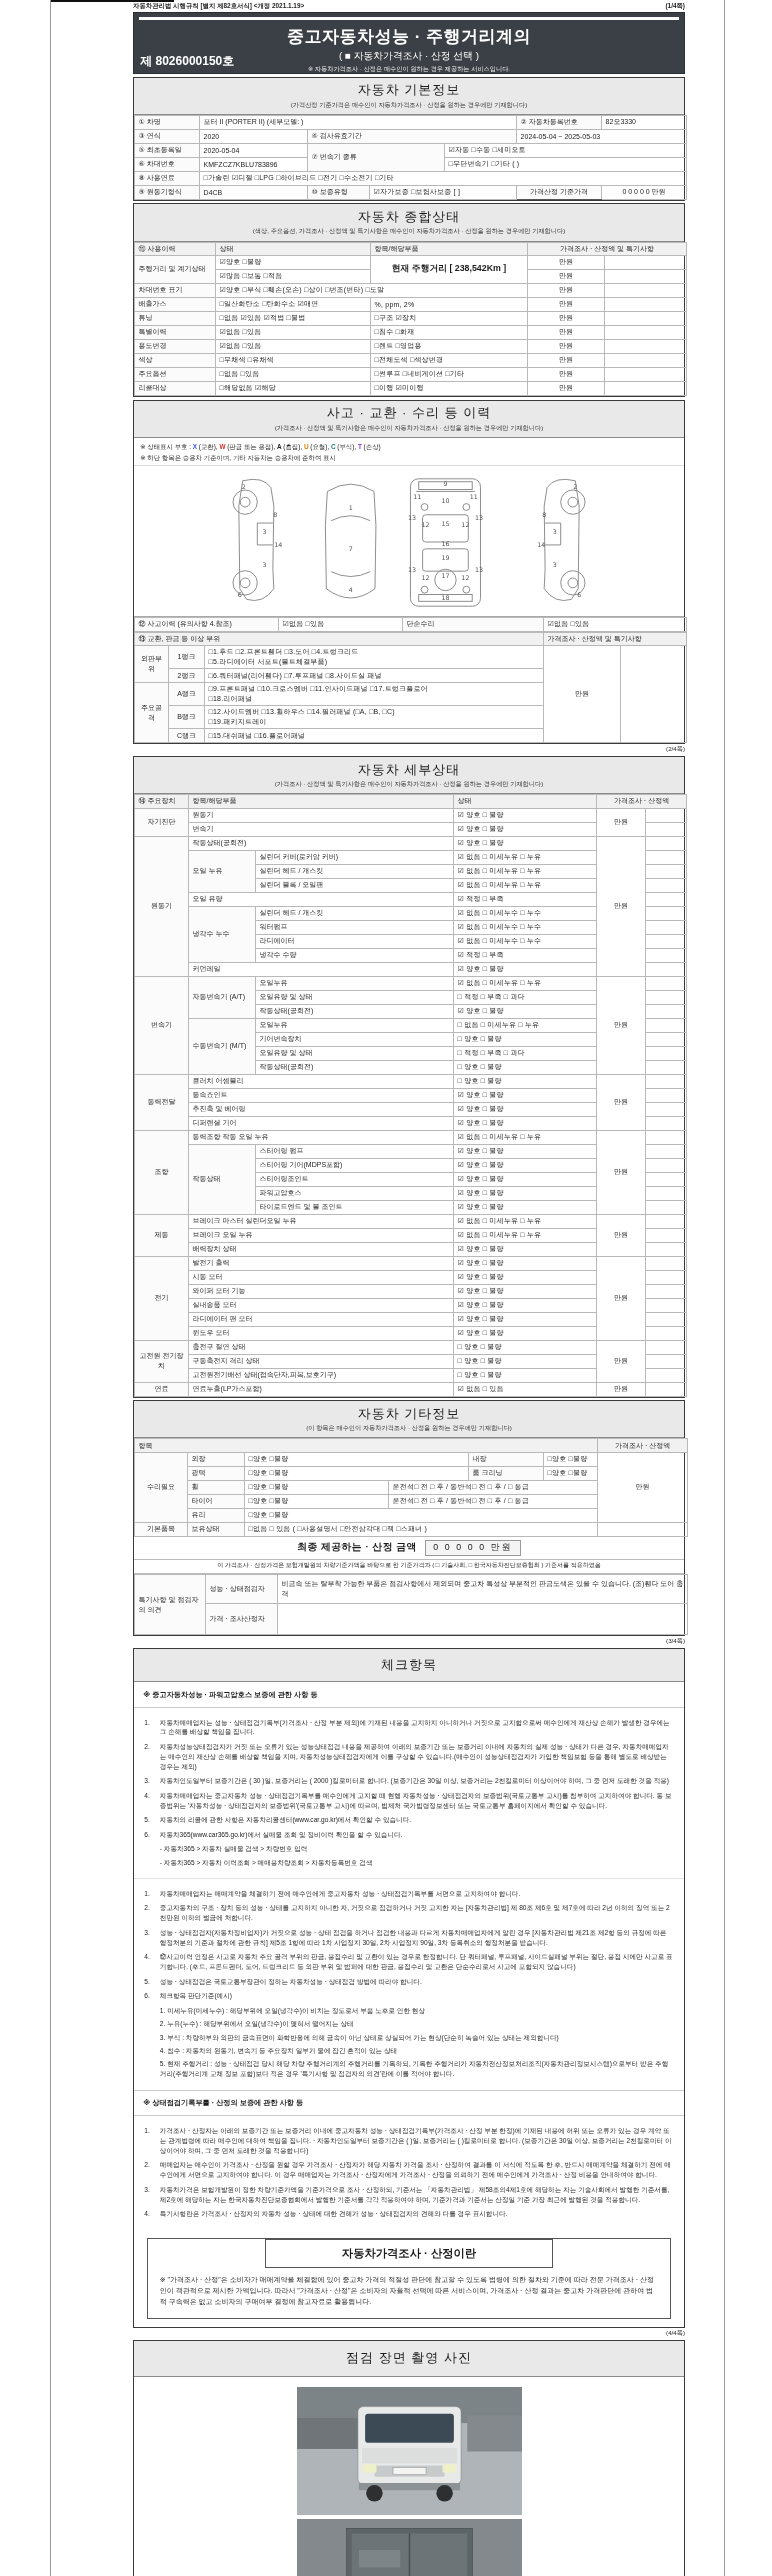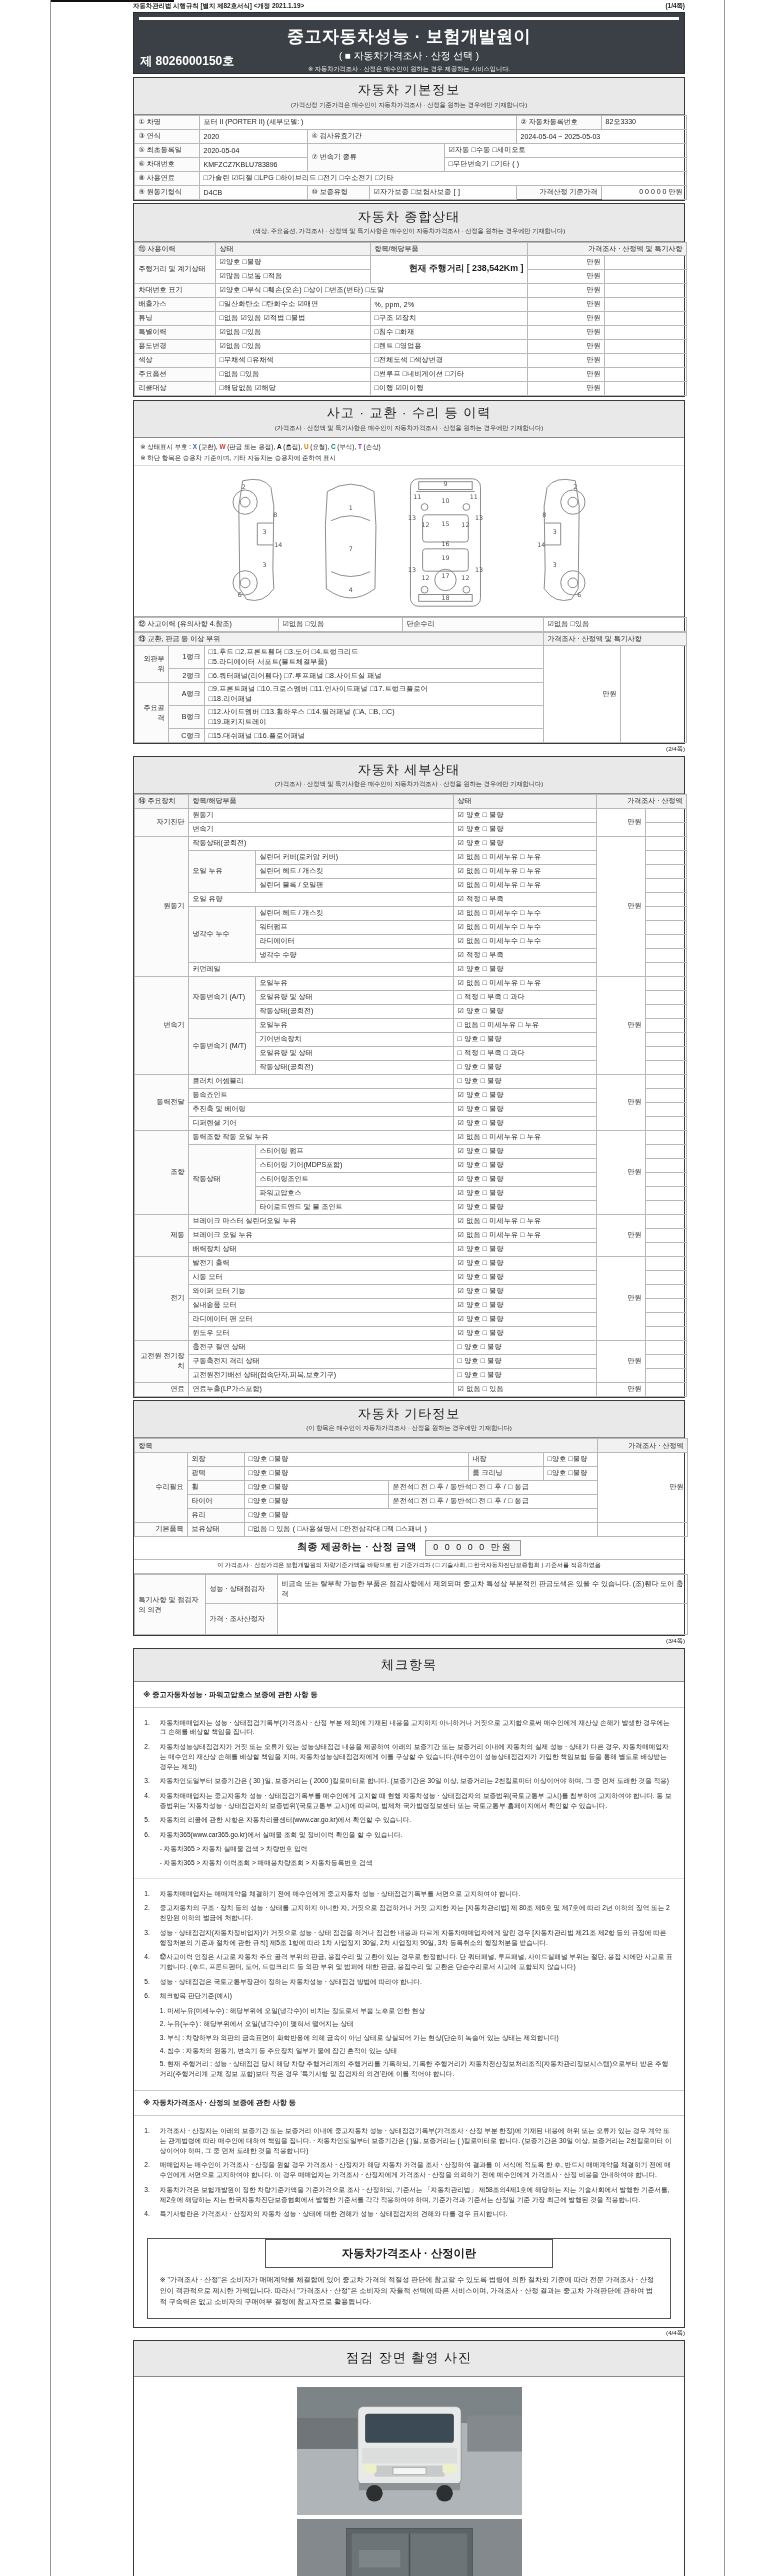--- a/index.html
+++ b/index.html
@@ -18,21 +18,21 @@
   .hdr .serial{position:absolute;left:6.2px;bottom:3.1px;font-size:12px;font-weight:bold;}
   
   .sec{border:1.5px solid #3a3a3a;margin-top:2.6px;background:#fff;}
   .band{background:#e9e9e9;text-align:center;padding:3.6px 2.1px 4.1px 2.1px;border-bottom:0.5px solid #8a8a8a;}
   .band .bt{font-size:13px;font-weight:normal;letter-spacing:1px;}
   .band .bs{font-size:6.2px;margin-top:1.5px;color:#333;}
   table{border-collapse:collapse;table-layout:fixed;width:100%;}
   td,th{border:0.5px solid #b9b9b9;padding:1px 3.6px;font-size:7px;text-align:left;vertical-align:middle;overflow:hidden;white-space:nowrap;}
   th{font-weight:normal;background:#f1f1f1;}
   .lab{background:#fbfbfb;}
-  .cen{text-align:right;}
+  .cen{text-align:center;}
   .opt{letter-spacing:0.2px;}
   .pre{white-space:pre-line;}
   tr{height:14px;}
   .hdrrow{height:13.4px;}
   .marker{text-align:right;font-size:6.2px;padding:1px 0;}
   
   .diagwrap{padding:2.1px 5.2px;border-bottom:0.5px solid #aaa;}
   .legend{font-size:6.4px;padding:4.1px 6.2px 1px 6.2px;border-bottom:0.5px solid #ddd;}
   .legend div{margin:1.5px 0;}
   .diagram{display:block;margin:3.1px auto 1px auto;}
@@ -66,21 +66,21 @@
 
   <div class="col">
 
     <div class="topnote">
       <span>자동차관리법 시행규칙 [별지 제82호서식] &lt;개정 2021.1.19&gt;</span>
       <span>(1/4쪽)</span>
     </div>
 
     <div class="hdr" style="background: rgb(59, 64, 70);">
       <div class="wstripe"></div>
-      <div class="t1">중고자동차성능 · 보험개발원이</div>
+      <div class="t1">중고자동차성능 · 주행거리계의</div>
       <div class="t2">( ■ 자동차가격조사 · 산정 선택 )</div>
       <div class="t3">※ 자동차가격조사 · 산정은 매수인이 원하는 경우 제공하는 서비스입니다.</div>
       <div class="serial">제 8026000150호</div>
     </div>
 
     <div class="sec">
       <div class="band">
         <div class="bt">자동차 기본정보</div>
         <div class="bs">(가격산정 기준가격은 매수인이 자동차가격조사 · 산정을 원하는 경우에만 기재합니다)</div>
       </div>
@@ -773,21 +773,21 @@
             <div class="nitem">
               <span class="nn">6.</span>
               <span class="nt">체크항목 판단기준(예시)</span>
             </div>
             <div class="nsub">1.  미세누유(미세누수) : 해당부위에 오일(냉각수)이 비치는 정도로서 부품 노후로 인한 현상</div>
             <div class="nsub">2.  누유(누수) : 해당부위에서 오일(냉각수)이 맺혀서 떨어지는 상태</div>
             <div class="nsub">3.  부식 : 차량하부와 외판의 금속표면이 화학반응에 의해 금속이 아닌 상태로 상실되어 가는 현상(단순히 녹슬어 있는 상태는 제외합니다)</div>
             <div class="nsub">4.  침수 : 자동차의 원동기, 변속기 등 주요장치 일부가 물에 잠긴 흔적이 있는 상태</div>
             <div class="nsub">5.  현재 주행거리 : 성능 · 상태점검 당시 해당 차량 주행거리계의 주행거리를 기록하되, 기록한 주행거리가 자동차전산정보처리조직(자동차관리정보시스템)으로부터 받은 주행거리(주행거리계 교체 정보 포함)보다 적은 경우 '특기사항 및 점검자의 의견'란에 이를 적어야 합니다.</div>
           </div>
-        <div class="nhead">※ 자동차가격조사 · 산정의 보증에 관한 사항 등</div>
+        <div class="nhead">※ 상태점검기록부를 · 산정의 보증에 관한 사항 등</div>
         <div class="nlist" id="noticeC">
             <div class="nitem">
               <span class="nn">1.</span>
               <span class="nt">가격조사 · 산정자는 아래의 보증기간 또는 보증거리 이내에 중고자동차 성능 · 상태점검기록부(가격조사 · 산정 부분 한정)에 기재된 내용에 허위 또는 오류가 있는 경우 계약 또는 관계법령에 따라 매수인에 대하여 책임을 집니다.  · 자동차인도일부터 보증기간은 (      )일, 보증거리는 (      )킬로미터로 합니다. (보증기간은 30일 이상, 보증거리는 2천킬로미터 이상이어야 하며, 그 중 먼저 도래한 것을 적용합니다)</span>
             </div>
             <div class="nitem">
               <span class="nn">2.</span>
               <span class="nt">매매업자는 매수인이 가격조사 · 산정을 원할 경우 가격조사 · 산정자가 해당 자동차 가격을 조사 · 산정하여 결과를 이 서식에 적도록 한 후, 반드시 매매계약을 체결하기 전에 매수인에게 서면으로 고지하여야 합니다. 이 경우 매매업자는 가격조사 · 산정자에게 가격조사 · 산정을 의뢰하기 전에 매수인에게 가격조사 · 산정 비용을 안내하여야 합니다.</span>
             </div>
             <div class="nitem">

